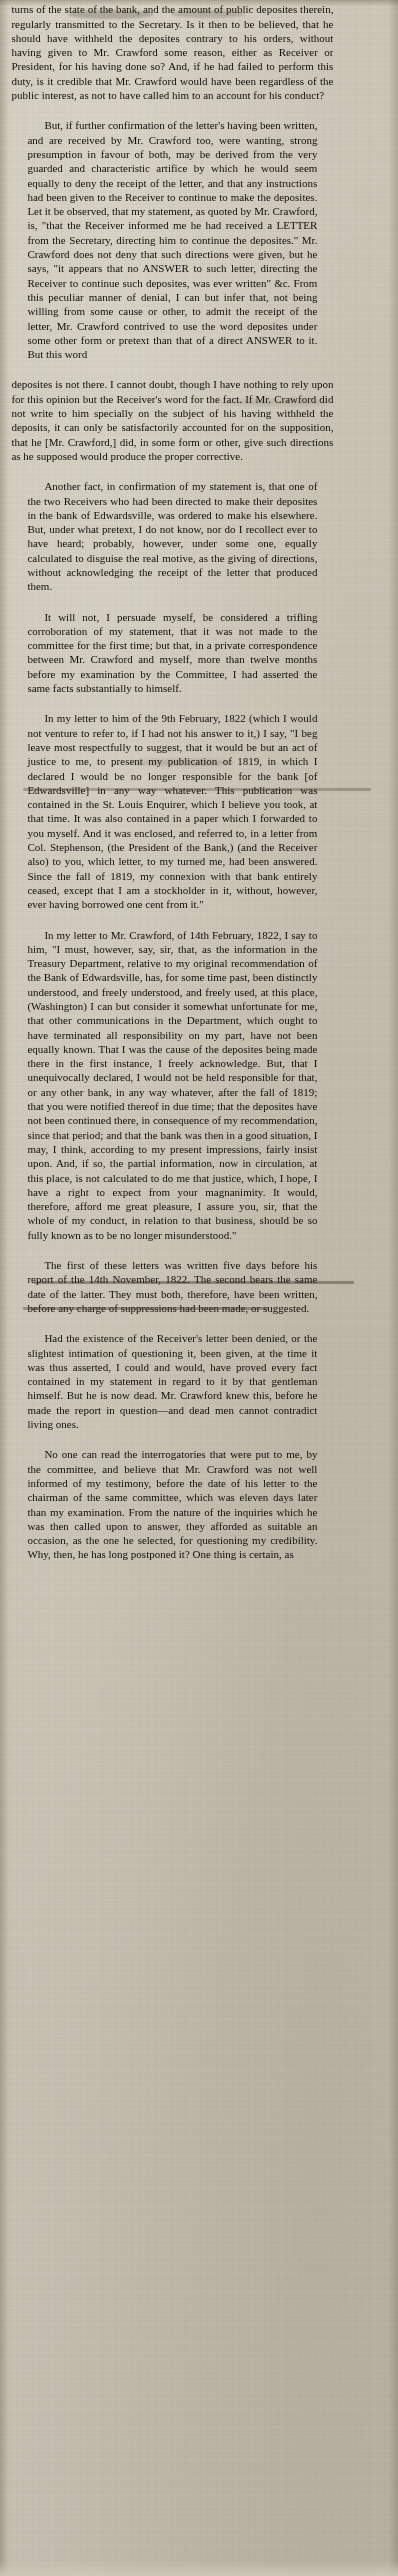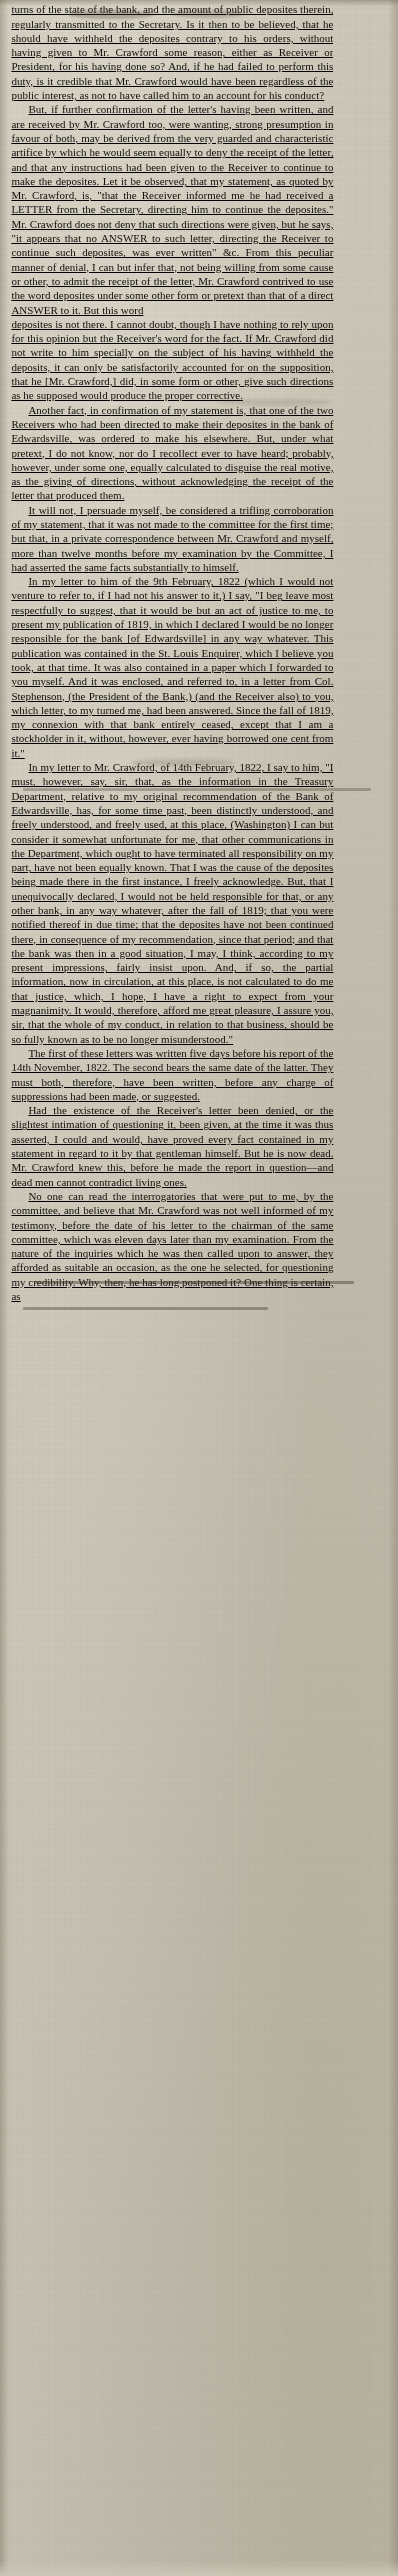--- a/index.html
+++ b/index.html
@@ -28,34 +28,33 @@
       repeating-linear-gradient(0deg, rgba(90,78,58,0.10) 0px, rgba(90,78,58,0.10) 0.6px, rgba(0,0,0,0) 0.6px, rgba(0,0,0,0) 1.7px),
       repeating-linear-gradient(90deg, rgba(110,96,70,0.07) 0px, rgba(110,96,70,0.07) 0.6px, rgba(0,0,0,0) 0.6px, rgba(0,0,0,0) 2.3px);
   }
   .column {
     position: absolute;
     top: 0;
     left: 0;
     width: 346px;
     padding: 2.3px 12.6px 0 11.4px;
     box-sizing: border-box;
-    text-decoration: underline;
   }
   .col-inner {
     font-family: "Liberation Serif", serif;
     color: #120f0c;
     font-size: 11px;
     line-height: 14.3px;
     text-align: justify;
     text-justify: inter-word;
     hyphens: manual;
     -webkit-font-smoothing: none;
   }
   p.para {
-    margin: 0;
+    margin: 16px;
     text-indent: 17px;
     text-align: justify;
   }
   p.noindent {
     margin: 0;
     text-indent: 0;
     text-align: justify;
   }
   
   .topcut {

